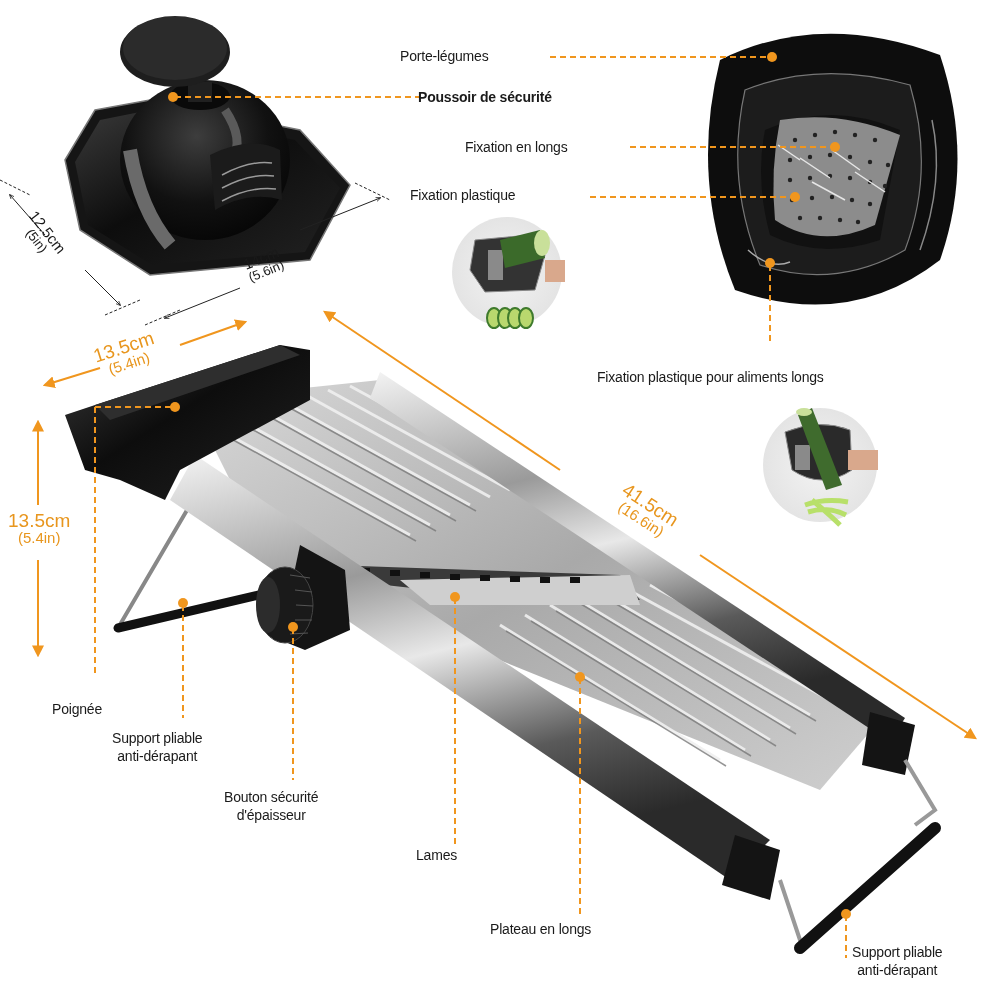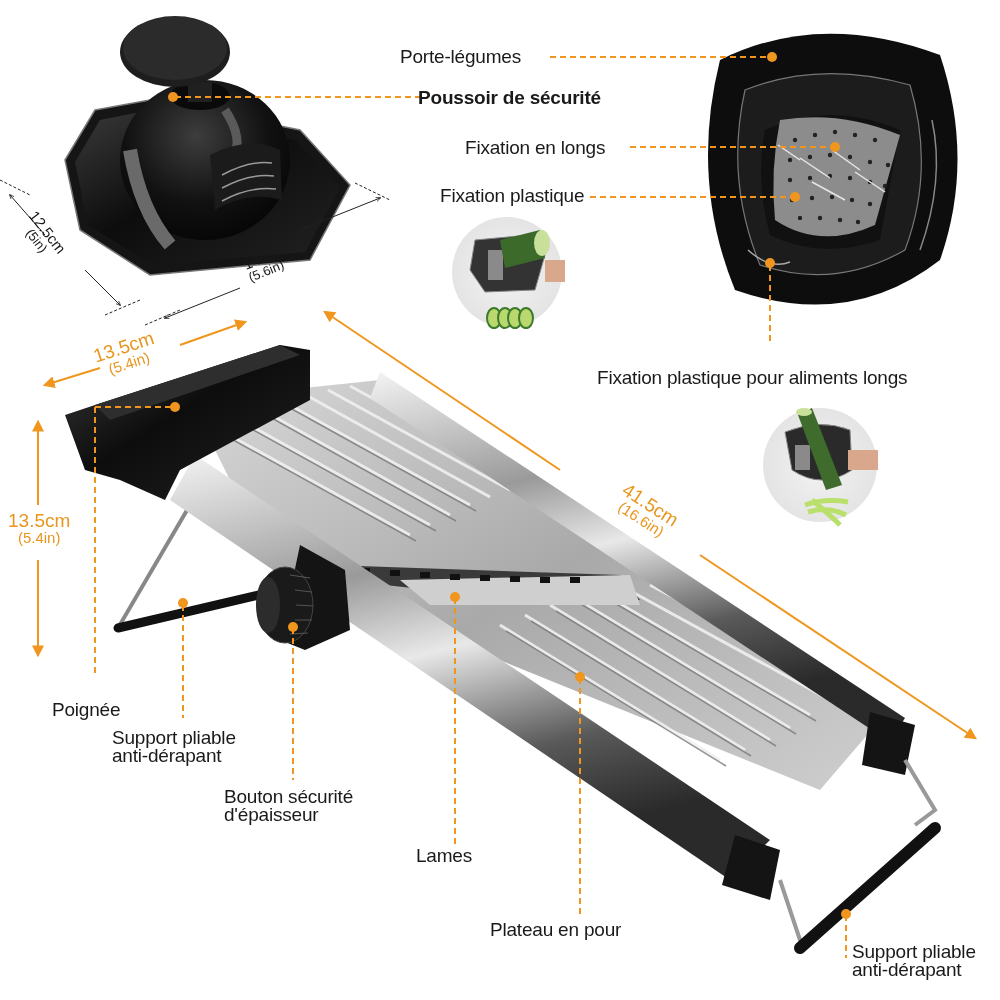--- a/index.html
+++ b/index.html
@@ -1,18 +1,18 @@
 <!DOCTYPE html>
 <html><head>
 <meta charset="utf-8">
 <style>
   html,body{margin:0;padding:0;background:#fff;}
   body{width:1000px;height:1000px;position:relative;overflow:hidden;font-family:"Liberation Sans","DejaVu Sans",sans-serif;}
   svg.art{position:absolute;left:0;top:0;width:1000px;height:1000px;}
-  .lbl{position:absolute;color:#1a1a1a;font-size:19px;line-height:19px;white-space:nowrap;letter-spacing:-0.2px;}
+  .lbl{position:absolute;color:#1a1a1a;font-size:14px;line-height:19px;white-space:nowrap;letter-spacing:-0.2px;text-align:center;}
   .dim{position:absolute;color:#e8961e;font-size:19px;line-height:18px;text-align:center;white-space:nowrap;}
   .dim .sub{display:block;font-size:15px;line-height:15px;}
   .dimk{position:absolute;color:#1a1a1a;font-size:15px;line-height:15px;text-align:center;white-space:nowrap;}
   .dimk .sub{display:block;font-size:13px;line-height:13px;}
 </style>
 </head>
 <body>
 
 <svg class="art" viewBox="0 0 1000 1000">
   <defs>
@@ -251,34 +251,34 @@
     <circle cx="293" cy="627" r="5"></circle>
     <circle cx="455" cy="597" r="5"></circle>
     <circle cx="580" cy="677" r="5"></circle>
     <circle cx="846" cy="914" r="5"></circle>
   </g>
 </svg>
 
 <div class="lbl" style="left:400px;top:47px;">Porte-légumes</div>
 <div class="lbl" style="left:418px;top:88px;font-weight:bold;">Poussoir de sécurité</div>
 <div class="lbl" style="left:465px;top:138px;">Fixation en longs</div>
-<div class="lbl" style="left:410px;top:186px;margin-left:30px;">Fixation plastique</div>
+<div class="lbl" style="left:410px;top:186px;">Fixation plastique</div>
 <div class="lbl" style="left:597px;top:352px;margin-top:16px;">Fixation plastique pour aliments longs</div>
 
 <div class="lbl" style="left:52px;top:700px;">Poignée</div>
 <div class="lbl" style="left:112px;top:729px;line-height:18px;">
   <div>Support pliable</div>
   <div>anti-dérapant</div>
 </div>
 <div class="lbl" style="left:224px;top:788px;line-height:18px;">
   <div>Bouton sécurité</div>
   <div>d'épaisseur</div>
 </div>
 <div class="lbl" style="left:416px;top:846px;">Lames</div>
-<div class="lbl" style="left:490px;top:920px;">Plateau en pour</div>
+<div class="lbl" style="left:490px;top:920px;">Plateau en longs</div>
 <div class="lbl" style="left:852px;top:943px;line-height:18px;">
   <div>Support pliable</div>
   <div>anti-dérapant</div>
 </div>
 
 <div class="dimk" style="left:18px;top:222px;transform:rotate(52deg);">
   <span>12.5cm</span>
   <span class="sub">(5in)</span>
 </div>
 <div class="dimk" style="left:245px;top:250px;transform:rotate(-22deg);">

